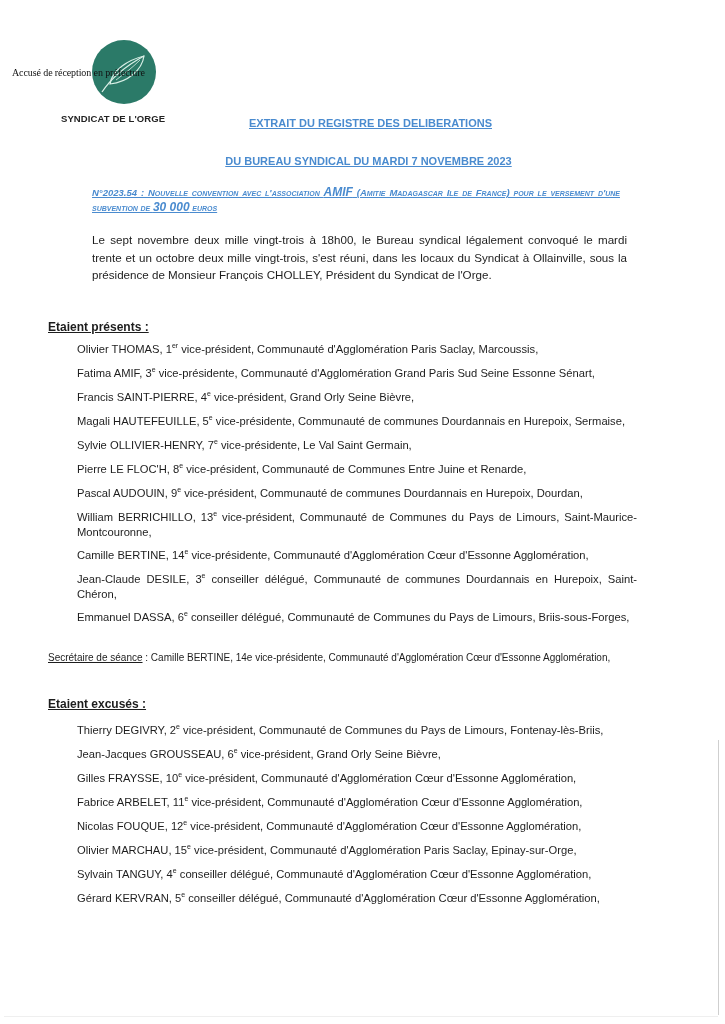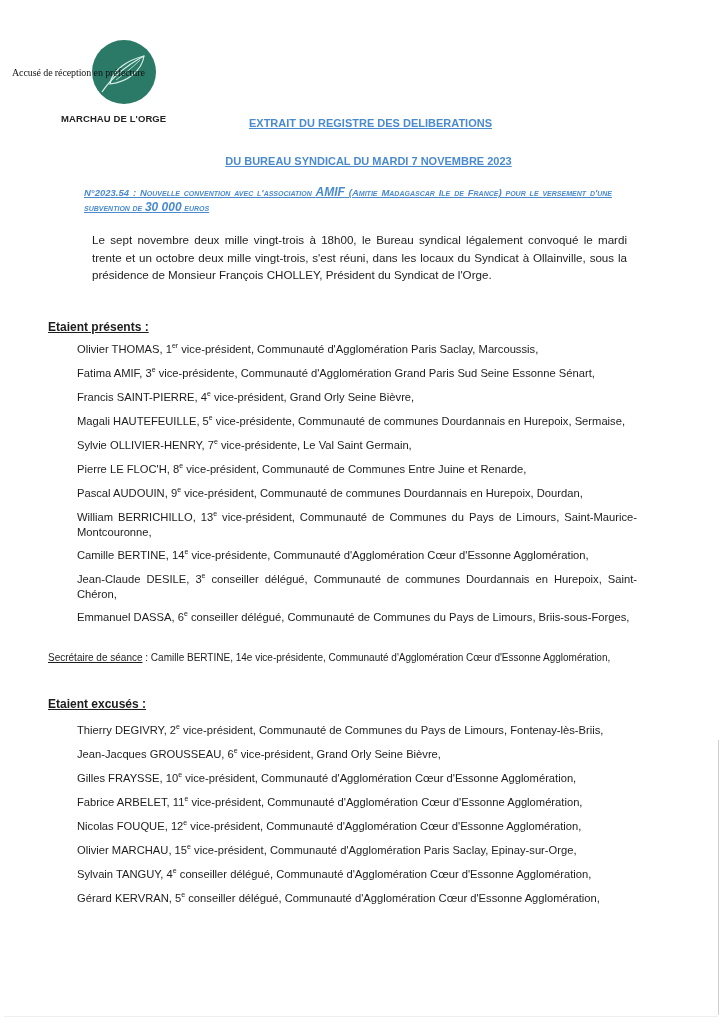--- a/index.html
+++ b/index.html
@@ -24,21 +24,21 @@
     font-size: 9.5px; font-weight: bold; color: #222; letter-spacing: 0.1px;
   }
   .title {
     position: absolute; left: 0; width: 725px; text-align: center;
     color: #4a8bcf; font-weight: bold; font-size: 11px;
     text-decoration: underline; text-decoration-thickness: 1px;
   }
   .title.t1 { top: 117px; left: 8px; }
   .title.t2 { top: 155px; left: 6px; }
   .subject {
-    position: absolute; left: 84px; top: 185px; width: 528px;
+    position: absolute; left: 92px; top: 185px; width: 528px;
     color: #4a8bcf; font-weight: bold; font-style: italic;
     font-size: 9.5px; line-height: 15px; text-decoration: underline;
     font-variant: small-caps; text-align: justify; text-align-last: left;
   }
   .subject .big { font-size: 12px; }
   .intro {
     position: absolute; left: 92px; top: 231px; width: 535px;
     font-size: 11.6px; line-height: 17.5px; text-align: justify; color: #1d1d1d;
   }
   .section-head {
@@ -74,21 +74,21 @@
     <path d="M10 52 C 18 40, 30 28, 52 16" stroke="#d8efe6" stroke-width="1.3" fill="none"></path>
     <path d="M18 44 C 20 30, 36 20, 52 16 C 50 30, 36 42, 18 44 Z" stroke="#d8efe6" stroke-width="1.2" fill="none"></path>
     <path d="M24 40 C 32 34, 40 28, 48 20" stroke="#d8efe6" stroke-width="0.8" fill="none"></path>
   </svg>
 </div>
 
 <div class="stamp">
   <div>Accusé de réception en préfecture</div>
 </div>
 
-<div class="org-name">MARCHAU DE L'ORGE</div>
+<div class="org-name">SYNDICAT DE L'ORGE</div>
 
 <div class="title t1">EXTRAIT DU REGISTRE DES DELIBERATIONS</div>
 <div class="title t2">DU BUREAU SYNDICAL DU MARDI 7 NOVEMBRE 2023</div>
 
 <div class="subject">
   <span>N°2023.54 : Nouvelle convention avec l'association </span><span class="big">AMIF</span><span> (Amitie Madagascar Ile de France) pour le versement d'une subvention de </span><span class="big">30 000</span><span> euros</span>
 </div>
 
 <div class="intro">Le sept novembre deux mille vingt-trois à 18h00, le Bureau syndical légalement convoqué le mardi trente et un octobre deux mille vingt-trois, s'est réuni, dans les locaux du Syndicat à Ollainville, sous la présidence de Monsieur François CHOLLEY, Président du Syndicat de l'Orge.</div>
 

